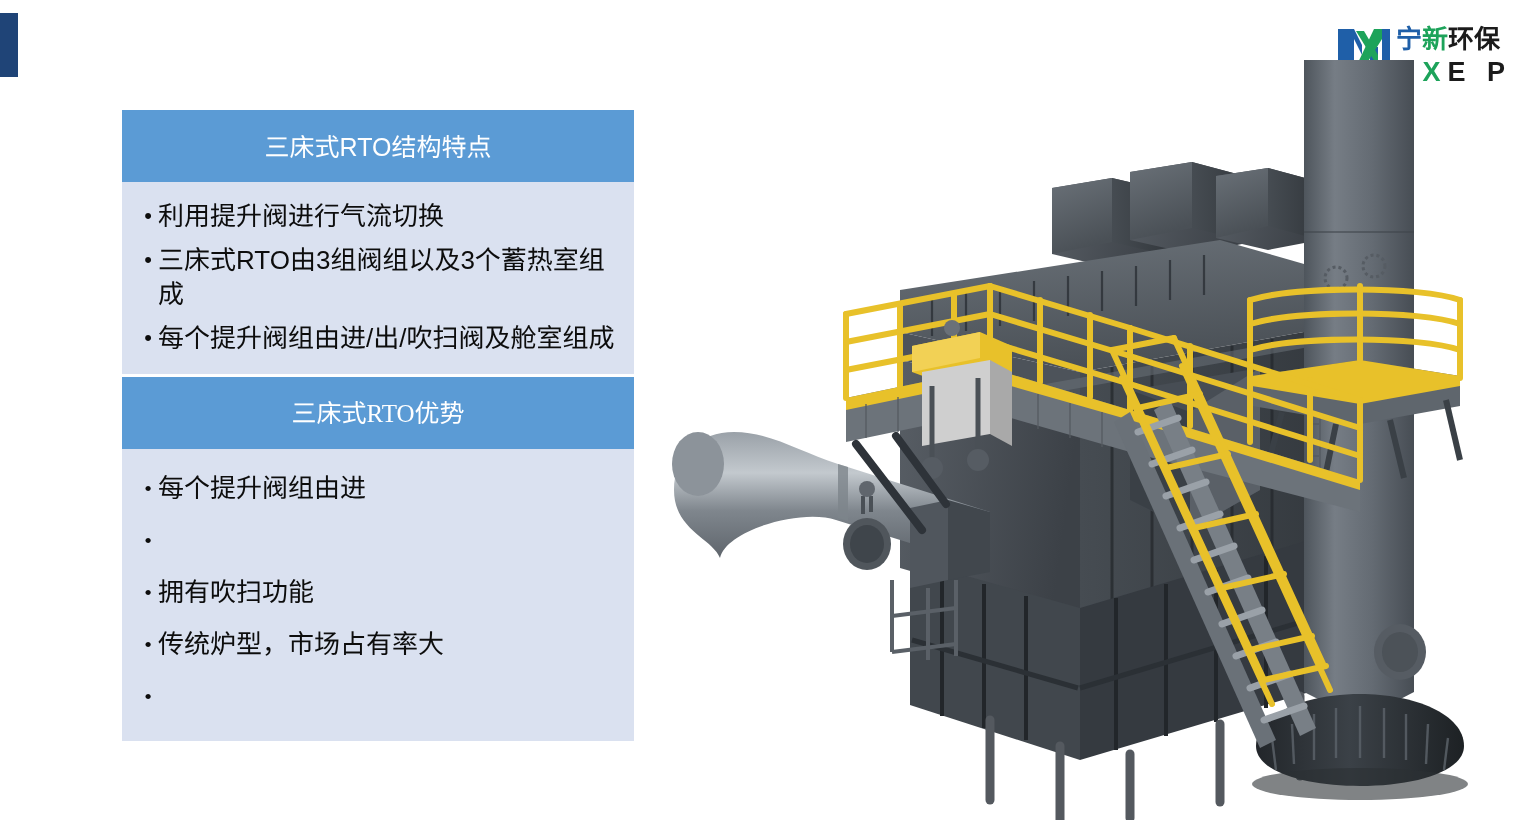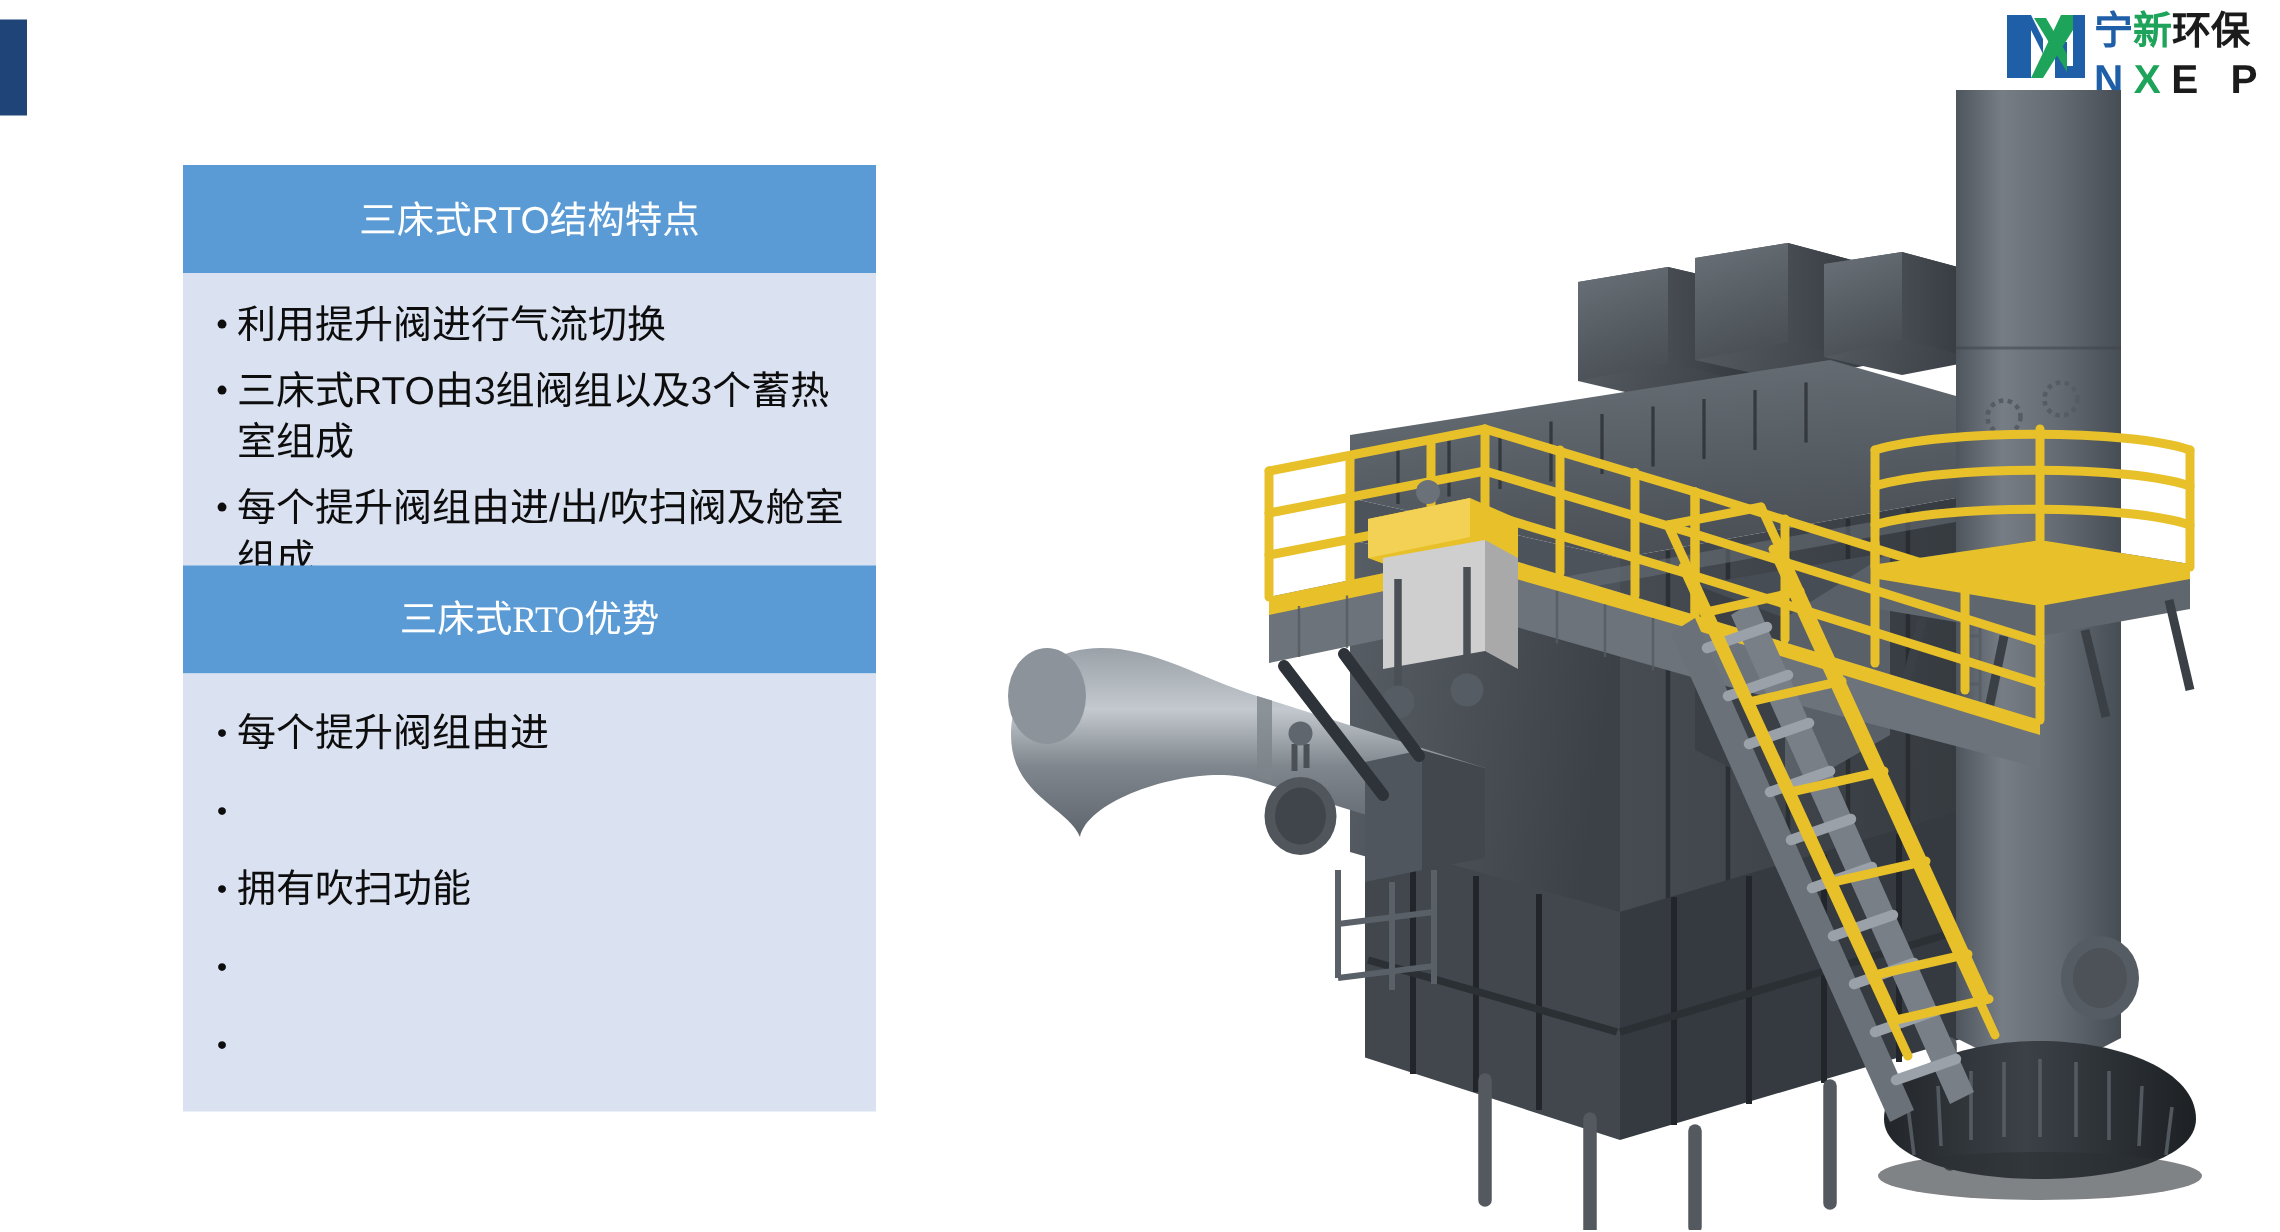--- a/index.html
+++ b/index.html
@@ -18,40 +18,40 @@
     width: 18px; height: 64px;
     background: #1f4477;
   }
   .slide-title {
     position: absolute; left: 30px; top: 8px;
     font-size: 58px; font-weight: 700; color: #0a0a0a;
     letter-spacing: -1px; line-height: 72px; white-space: nowrap;
   }
 
   
-  .logo { position: absolute; right: 8px; top: 4px; width: 176px; height: 72px; }
+  .logo { position: absolute; right: 8px; top: 23px; width: 176px; height: 72px; }
   .logo-mark { position: absolute; left: 0; top: 2px; width: 56px; height: 50px; }
   .logo-cn {
     position: absolute; left: 60px; top: 0px;
     font-size: 26px; font-weight: 700; line-height: 32px; white-space: nowrap;
   }
   .logo-cn .c1 { color: #1f5fa8; }
   .logo-cn .c2 { color: #1da35a; }
   .logo-cn .c3 { color: #1b1b1b; }
   .logo-en {
     position: absolute; left: 60px; top: 33px;
     font-size: 27px; font-weight: 700; line-height: 33px;
     letter-spacing: 7px; white-space: nowrap;
   }
   .logo-en .e1 { color: #1f5fa8; }
   .logo-en .e2 { color: #1da35a; }
   .logo-en .e3 { color: #1b1b1b; }
 
   
-  .panel { position: absolute; left: 122px; width: 462px; }
+  .panel { position: absolute; left: 122px; width: 512px; }
   .panel-head {
     background: #5b9bd5; color: #ffffff;
     font-size: 25px; font-weight: 400; text-align: center;
     line-height: 30px; padding: 22px 10px 20px;
   }
   .panel-body {
     background: #dae1f0;
     padding: 14px 0 18px 0;
   }
   .bullet {
@@ -127,20 +127,21 @@
       </div>
       <div class="bullet">
         <span class="dot">•</span>
       </div>
       <div class="bullet">
         <span class="dot">•</span>
         <span class="txt">拥有吹扫功能</span>
       </div>
       <div class="bullet">
         <span class="dot">•</span>
+        <span class="txt">传统炉型，市场占有率大</span>
       </div>
       <div class="bullet">
         <span class="dot">•</span>
       </div>
     </div>
   </div>
 
   <div class="render">
     <svg viewBox="0 0 860 760" xmlns="http://www.w3.org/2000/svg">
       <defs>

